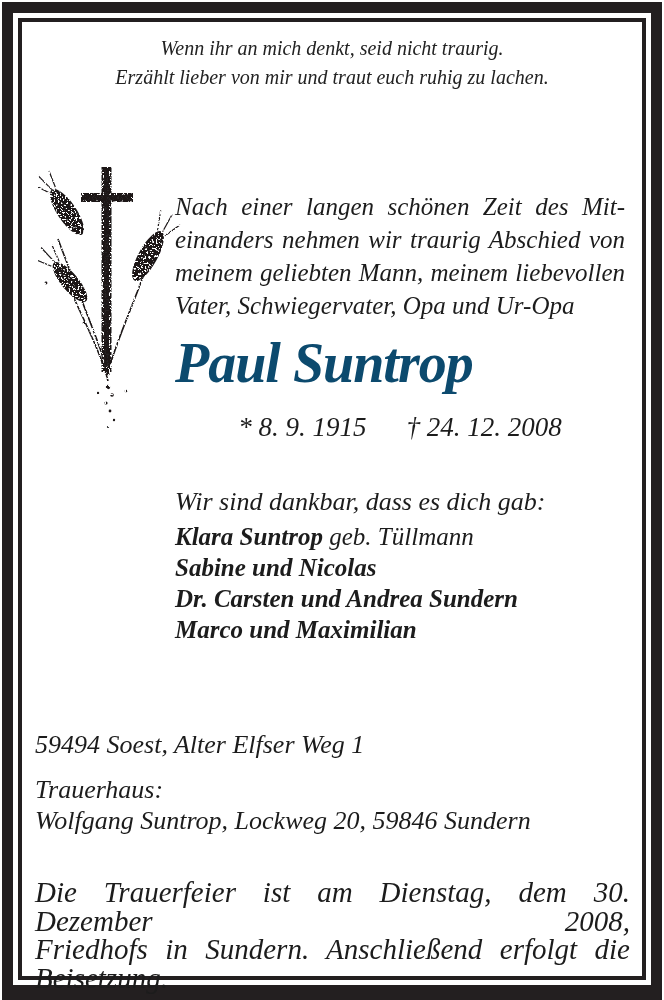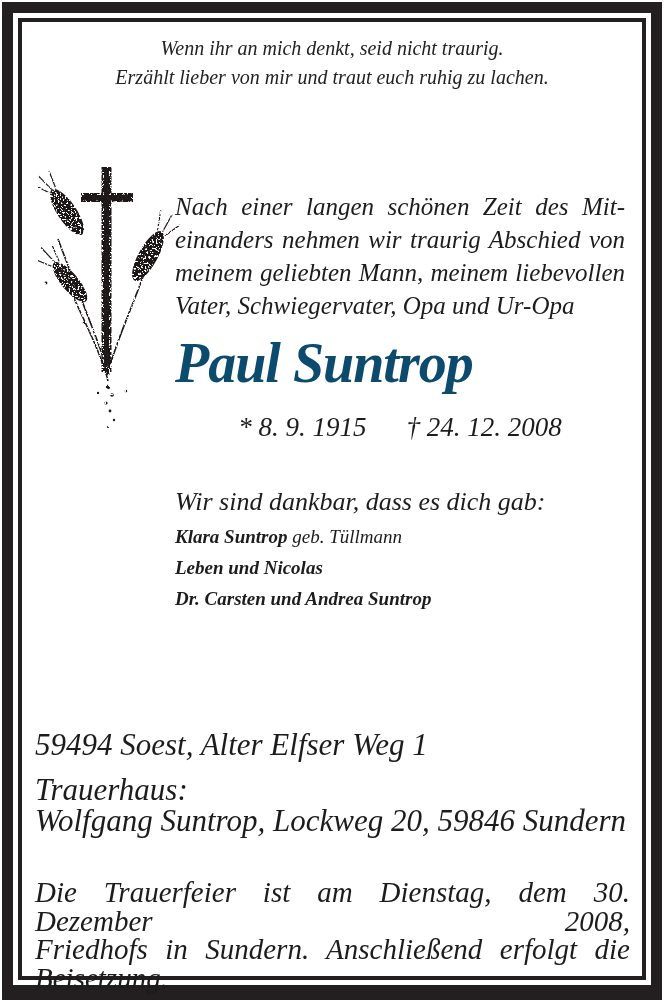--- a/index.html
+++ b/index.html
@@ -64,28 +64,28 @@
     display: flex; justify-content: center; gap: 40px;
     font-size: 27px; line-height: 30px; margin-top: 16px;
   }
   
   .thanks {
     position: absolute; left: 153px; top: 464px; width: 460px;
     font-size: 26px; line-height: 31px;
   }
   .family {
     position: absolute; left: 153px; top: 499px; width: 470px;
-    font-size: 19px; line-height: 31px;
+    font-size: 25px; line-height: 31px;
   }
   .family .member .nm { font-weight: bold; }
   .family .member .sfx { font-weight: normal; }
   
   .address {
     position: absolute; left: 13px; top: 707px; width: 600px;
-    font-size: 31px; line-height: 31px;
+    font-size: 26px; line-height: 31px;
   }
   .address .aline:nth-child(2) { margin-top: 14px; }
   
   .funeral {
     position: absolute; left: 13px; top: 856px; width: 595px;
     font-size: 29px; line-height: 28.5px;
   }
   .funeral .line { text-align: justify; text-align-last: justify; }
 </style>
 </head>
@@ -175,24 +175,27 @@
           <span>† 24. 12. 2008</span>
         </div>
 
         <div class="thanks">Wir sind dankbar, dass es dich gab:</div>
 
         <div class="family">
           <div class="member">
             <span class="nm">Klara Suntrop</span><span class="sfx"> geb. Tüllmann</span>
           </div>
           <div class="member">
-            <span class="nm">Leben und Nicolas</span><span class="sfx"></span>
-          </div>
-          <div class="member">
-            <span class="nm">Dr. Carsten und Andrea Suntrop</span><span class="sfx"></span>
+            <span class="nm">Sabine und Nicolas</span><span class="sfx"></span>
+          </div>
+          <div class="member">
+            <span class="nm">Dr. Carsten und Andrea Sundern</span><span class="sfx"></span>
+          </div>
+          <div class="member">
+            <span class="nm">Marco und Maximilian</span><span class="sfx"></span>
           </div>
         </div>
 
         <div class="address">
           <div class="aline">59494 Soest, Alter Elfser Weg 1</div>
           <div class="aline">Trauerhaus:</div>
           <div class="aline">Wolfgang Suntrop, Lockweg 20, 59846 Sundern</div>
         </div>
 
         <div class="funeral">

